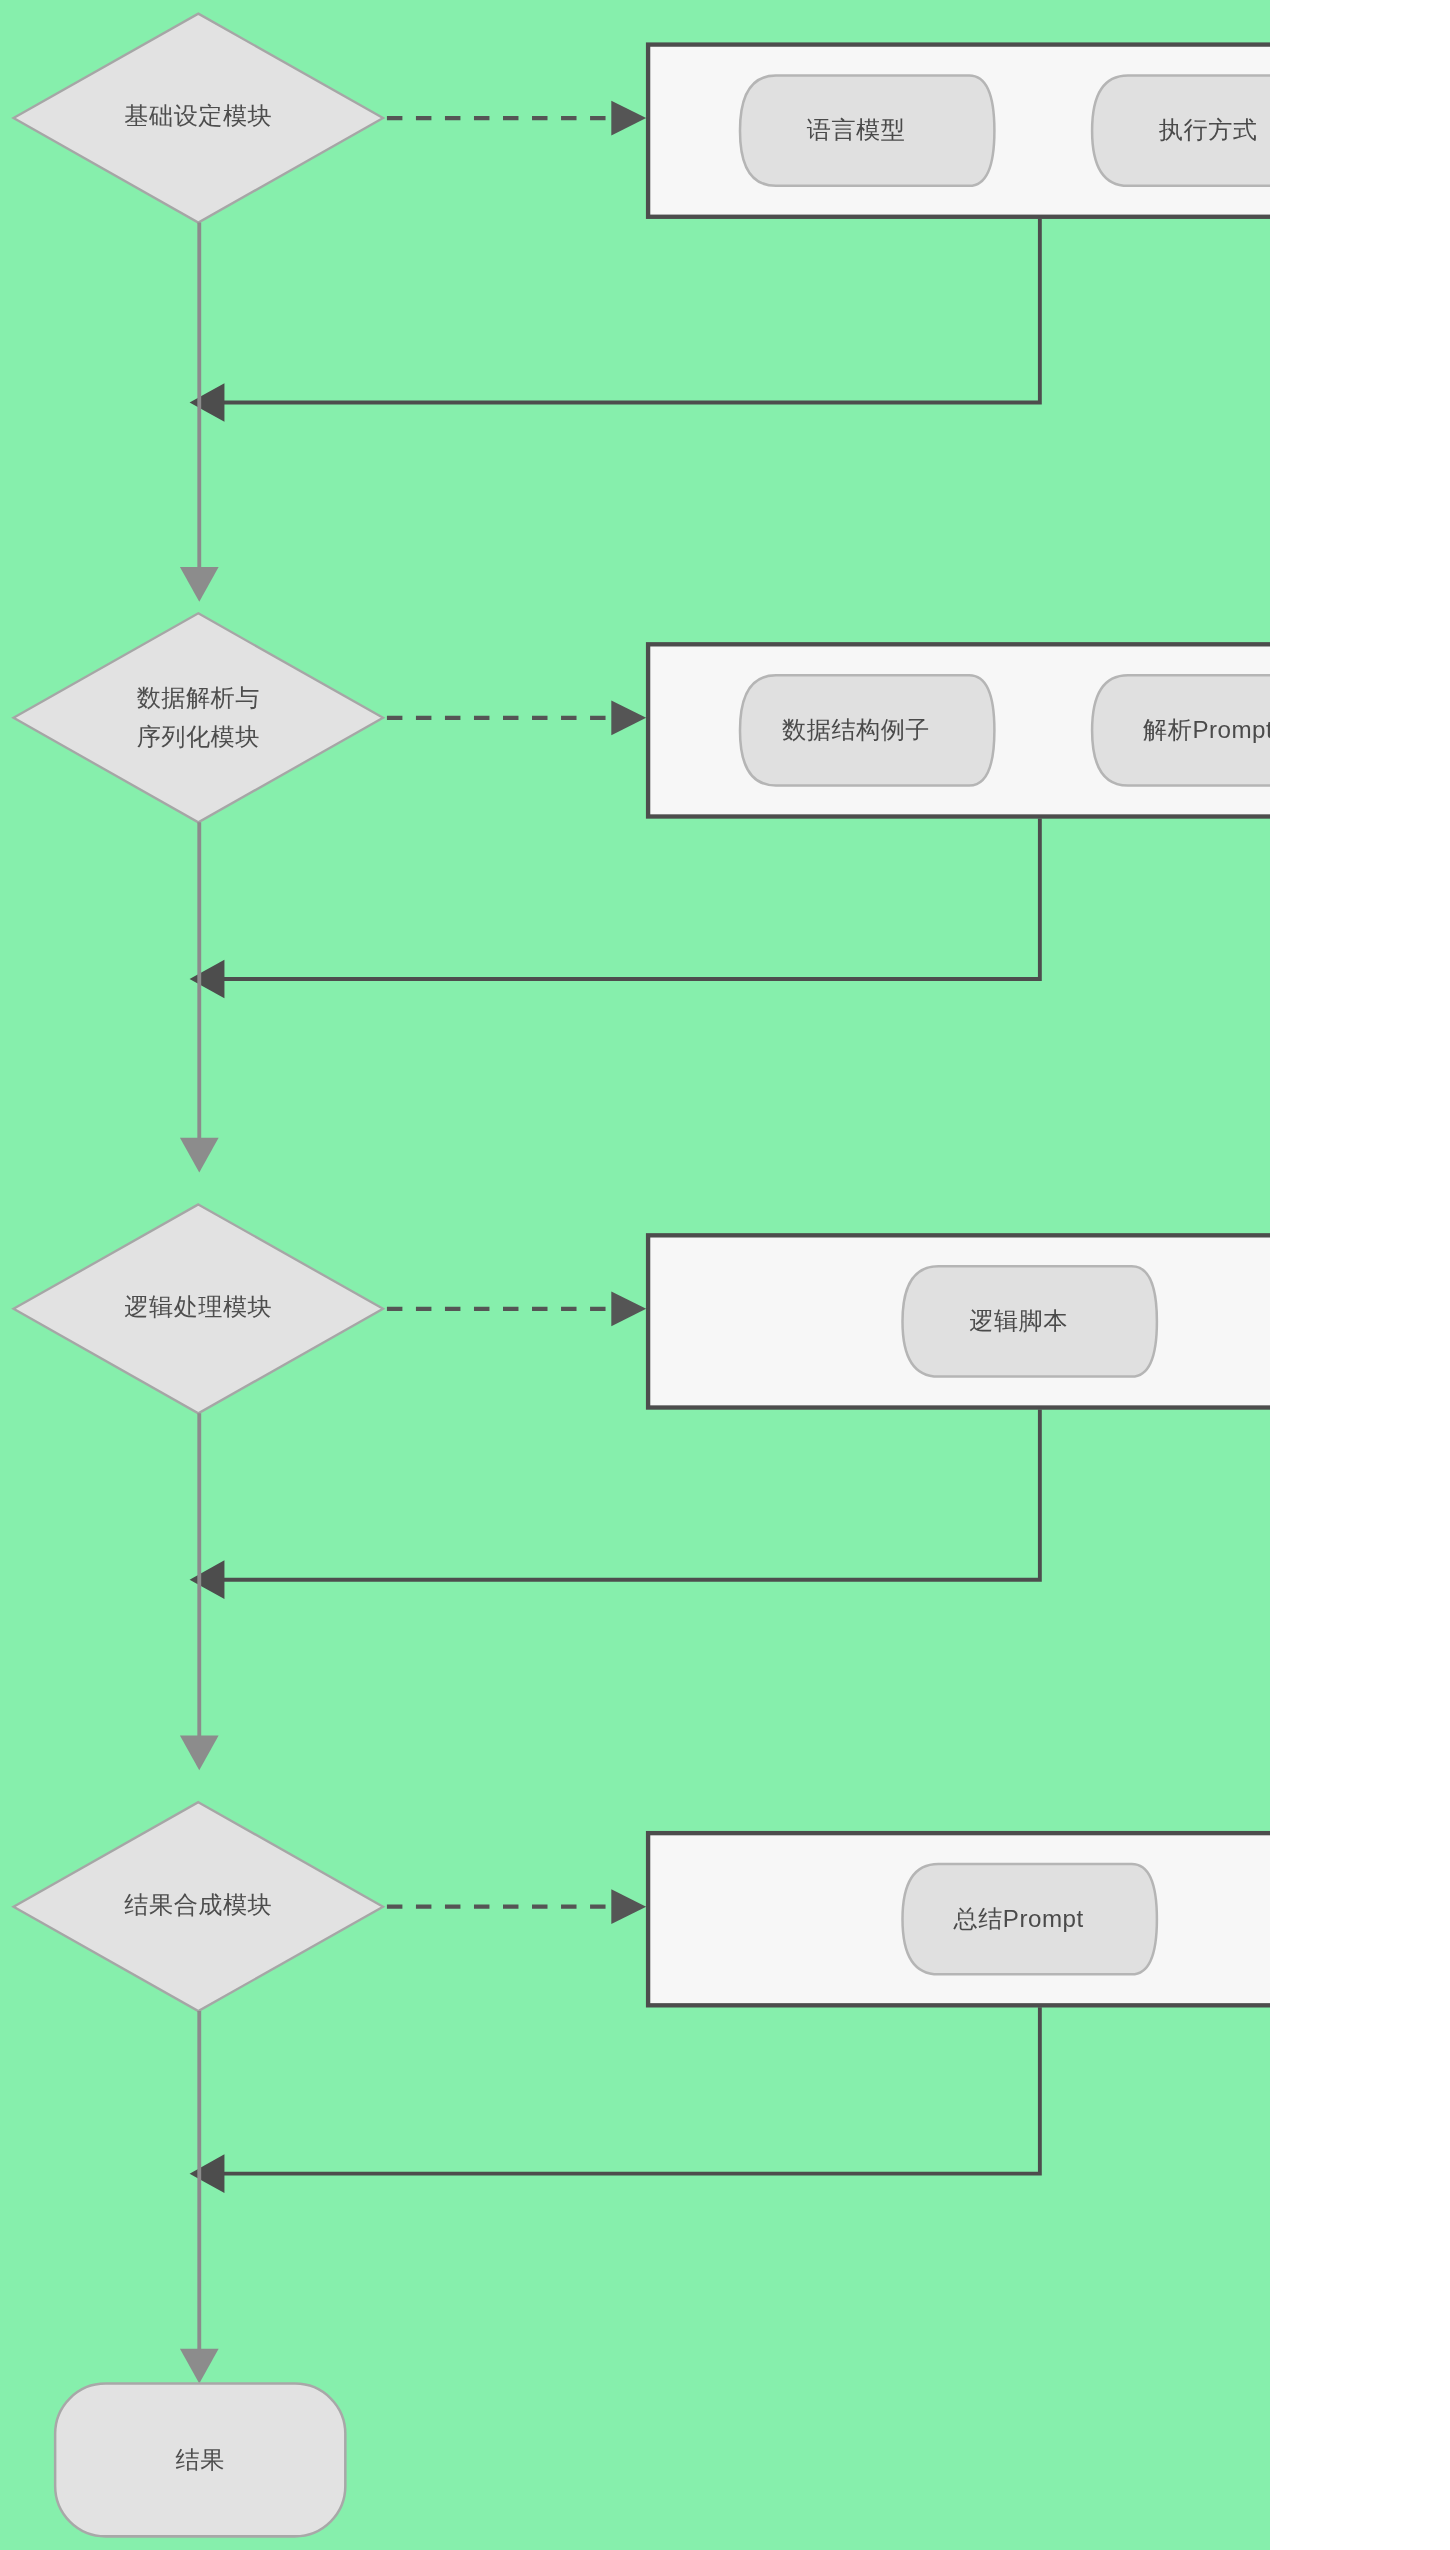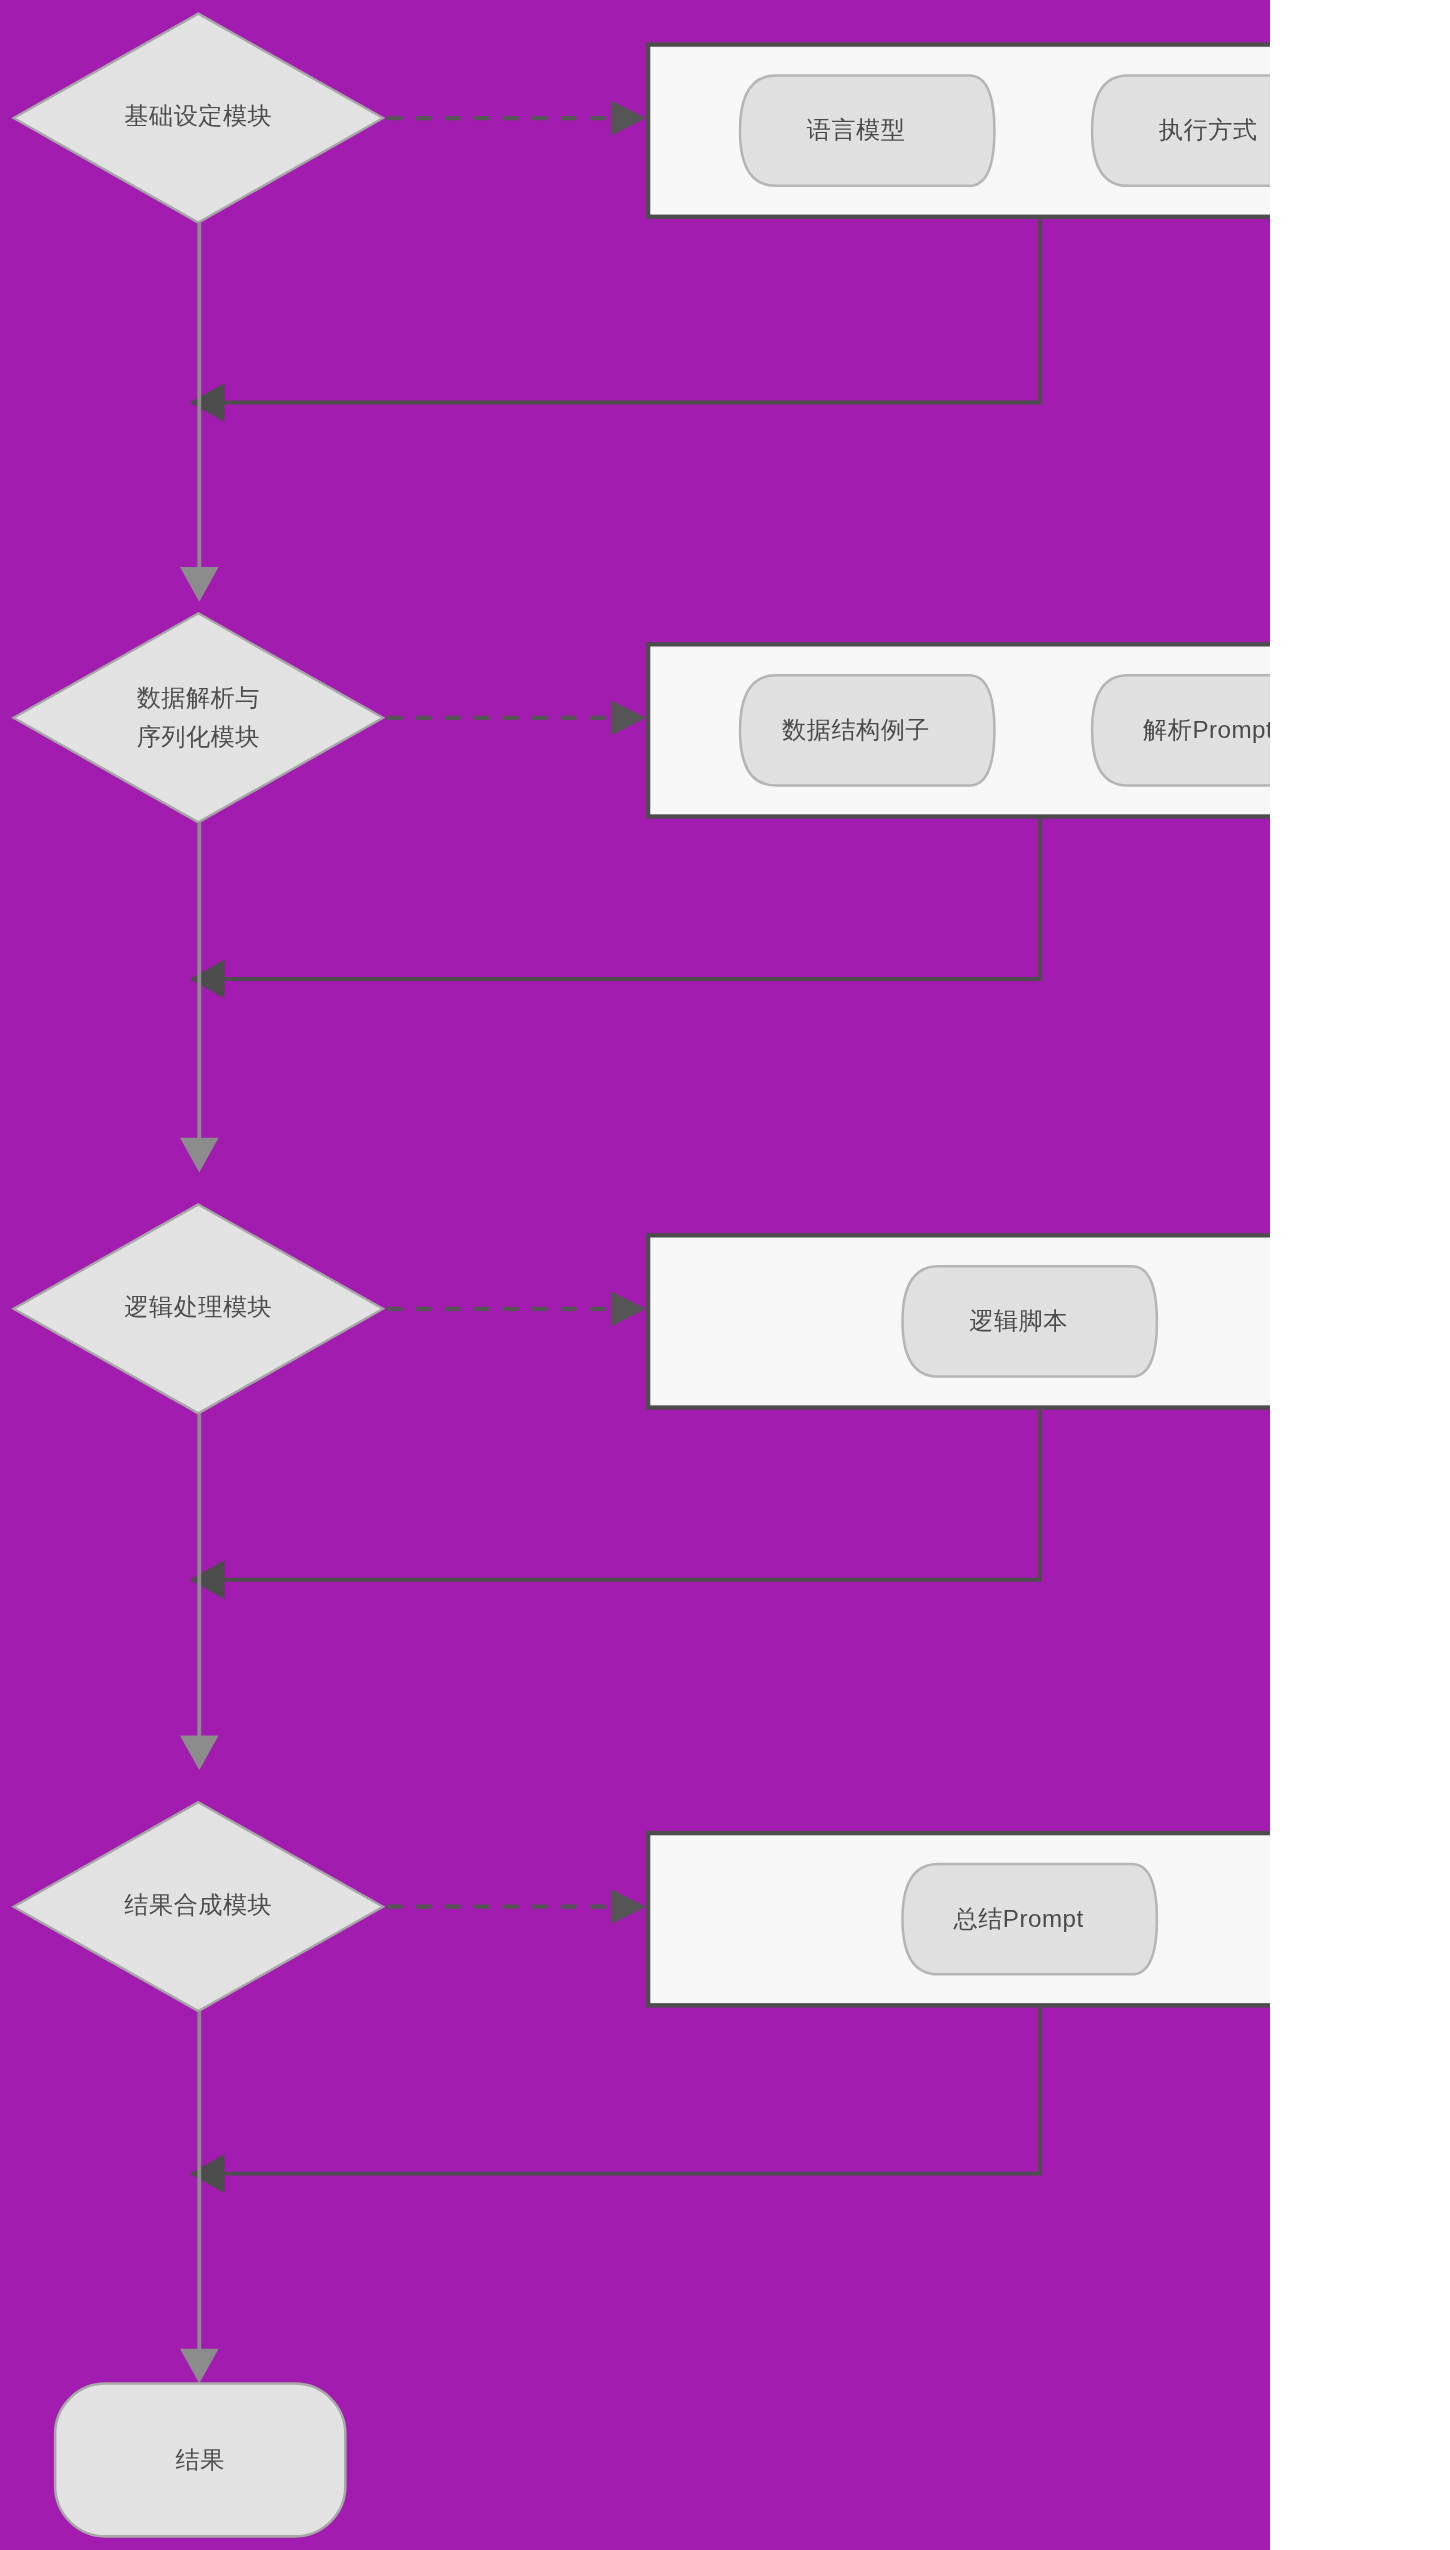--- a/index.html
+++ b/index.html
@@ -5,21 +5,21 @@
   * { box-sizing: border-box; }
   html, body {
     margin: 0; padding: 0;
     background: #ffffff;
     font-family: "Liberation Sans", "DejaVu Sans", sans-serif;
   }
   #canvas {
     position: relative;
     width: 1270px;
     height: 2550px;
-    background: #a21caf;
+    background: #86efac;
     overflow: hidden;
   }
   svg#flow {
     position: absolute;
     top: 0; left: 0;
     width: 1450px;
     height: 2550px;
   }
   .node-label {
     font-family: "Liberation Sans", "DejaVu Sans", sans-serif;

